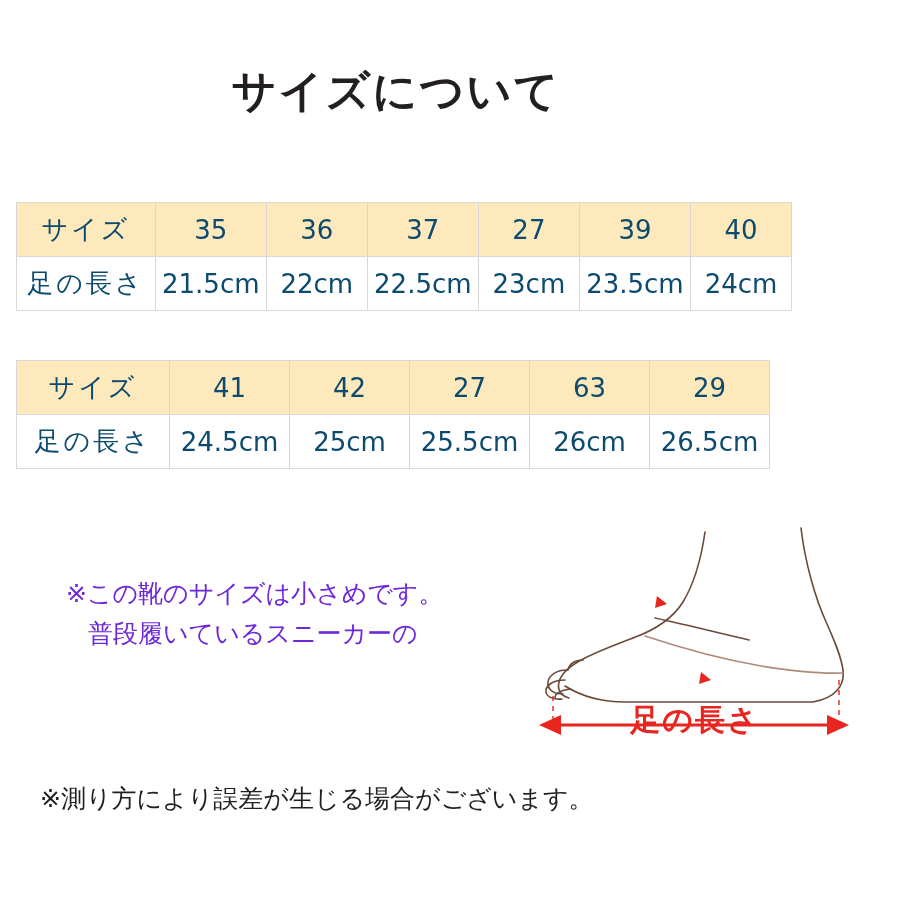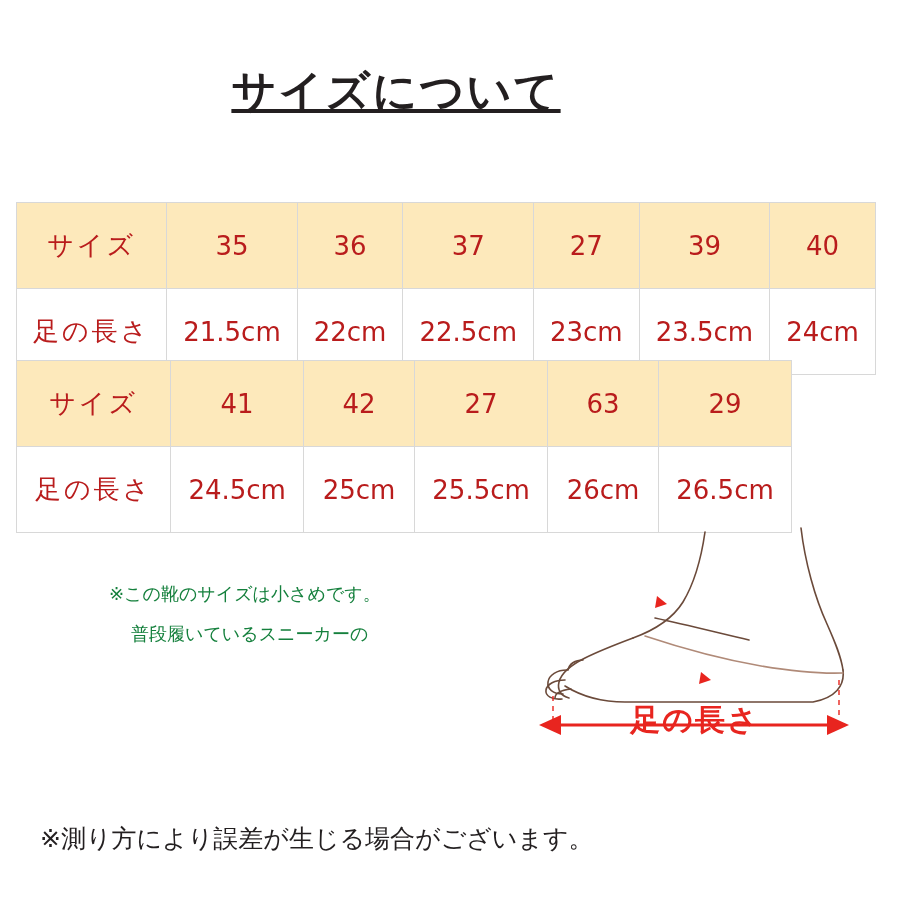--- a/index.html
+++ b/index.html
@@ -13,21 +13,20 @@
     font-family: "DejaVu Sans", "Liberation Sans", sans-serif;
     color: #231f20;
     position: relative;
     overflow: hidden;
   }
   .page {
     width: 792px;
     height: 900px;
     position: relative;
     box-sizing: border-box;
-    text-decoration: underline;
   }
   .title {
     text-align: center;
     font-size: 44px;
     font-weight: bold;
     letter-spacing: 2px;
     margin: 0;
     padding-top: 62px;
     color: #231f20;
   }
@@ -42,47 +41,46 @@
 
   table.size-table {
     border-collapse: collapse;
     table-layout: fixed;
   }
   table.size-table td {
     border: 1px solid #d8d8d8;
     text-align: center;
     vertical-align: middle;
     font-size: 26px;
-    color: #b91c1c;
+    color: #0c4a6e;
     height: 53px;
-    padding: 16px;
+    padding: 0;
     white-space: nowrap;
   }
   table.size-table tr.head-row td {
     background: #fde9bb;
   }
   table.size-table tr.body-row td {
     background: #ffffff;
   }
   td.label-cell {
     width: 152px;
     letter-spacing: 3px;
   }
   #table1 td.val-cell { width: 119px; }
   #table2 td.val-cell { width: 119px; }
 
   
   .note-left {
     position: absolute;
     left: 66px;
     top: 574px;
-    font-size: 18px;
+    font-size: 25px;
     line-height: 40px;
-    color: #15803d;
-    margin-left: 43px;
+    color: #6d28d9;
   }
   .note-left div { white-space: nowrap; }
   .note-left .indent { padding-left: 22px; }
 
   
   .foot-figure {
     position: absolute;
     left: 505px;
     top: 520px;
     width: 380px;
@@ -101,21 +99,20 @@
   }
 
   
   .note-bottom {
     position: absolute;
     left: 40px;
     top: 778px;
     font-size: 25px;
     line-height: 42px;
     color: #231f20;
-    margin-top: 40px;
   }
   .note-bottom div { white-space: nowrap; }
 </style>
 </head>
 <body>
 
 <div class="page">
 
   <h1 class="title">サイズについて</h1>
 

